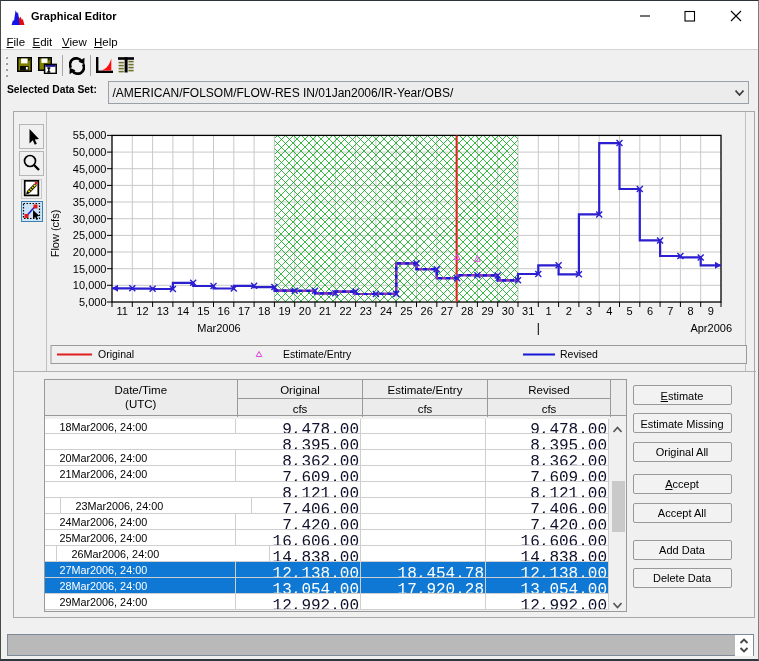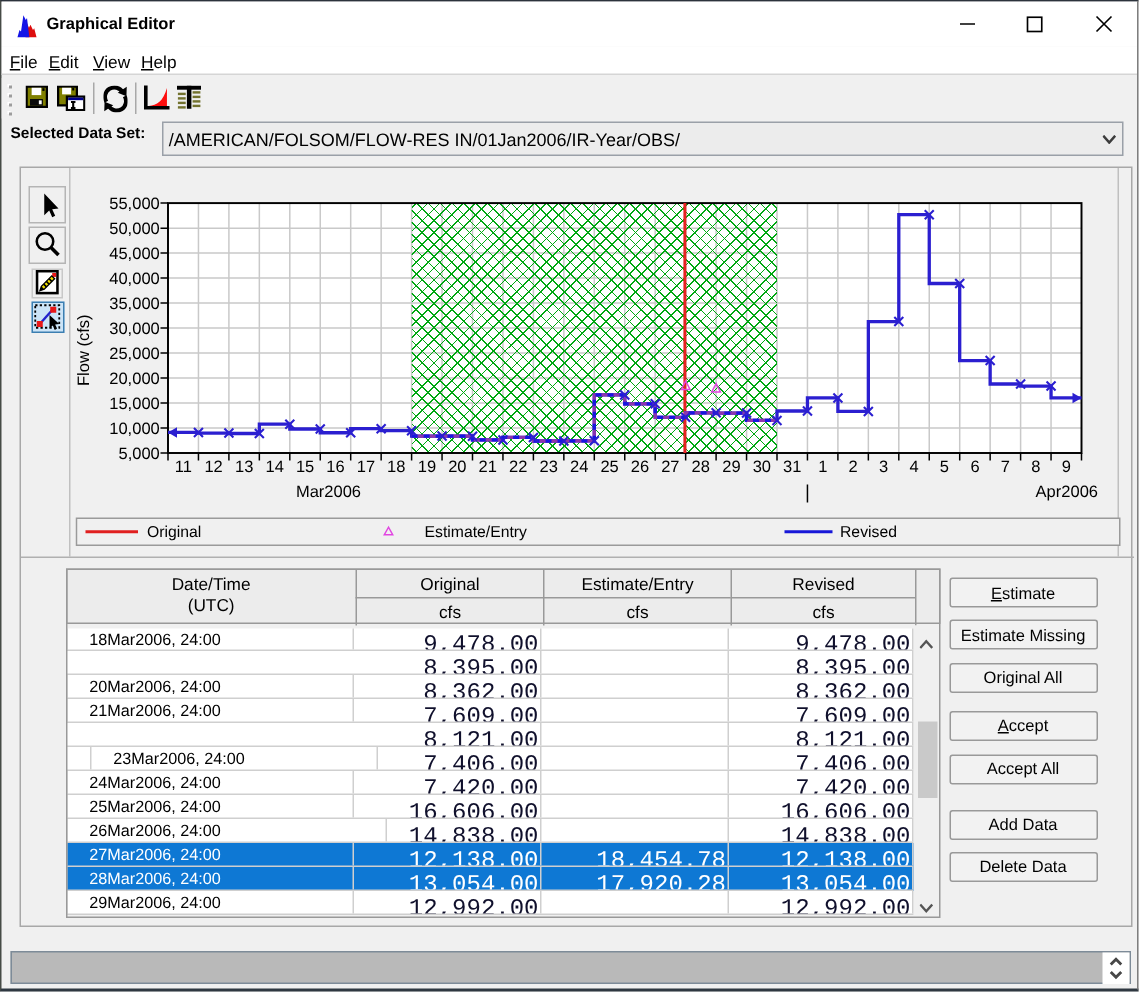--- a/index.html
+++ b/index.html
@@ -513,21 +513,21 @@
 <div class="td n" style="left:317.5px;width:125px"></div>
 <div class="td n" style="left:442.5px;width:123px">7,420.00</div>
 </div>
       <div class="trow" style="top:529.1px;height:15.95px">
 <div class="td d" style="left:0;width:192.5px">25Mar2006, 24:00</div>
 <div class="td n" style="left:192.5px;width:125px">16,606.00</div>
 <div class="td n" style="left:317.5px;width:125px"></div>
 <div class="td n" style="left:442.5px;width:123px">16,606.00</div>
 </div>
       <div class="trow" style="top:545.1px;height:15.95px">
-<div class="td d" style="left:0;width:214px">26Mar2006, 24:00</div>
+<div class="td d" style="left:12px;width:214px">26Mar2006, 24:00</div>
 <div class="td n" style="left:192.5px;width:125px">14,838.00</div>
 <div class="td n" style="left:317.5px;width:125px"></div>
 <div class="td n" style="left:442.5px;width:123px">14,838.00</div>
 </div>
       <div class="trow sel" style="top:561.0px;height:15.95px">
 <div class="td d" style="left:0;width:192.5px">27Mar2006, 24:00</div>
 <div class="td n" style="left:192.5px;width:125px">12,138.00</div>
 <div class="td n" style="left:317.5px;width:125px">18,454.78</div>
 <div class="td n" style="left:442.5px;width:123px">12,138.00</div>
 </div>

